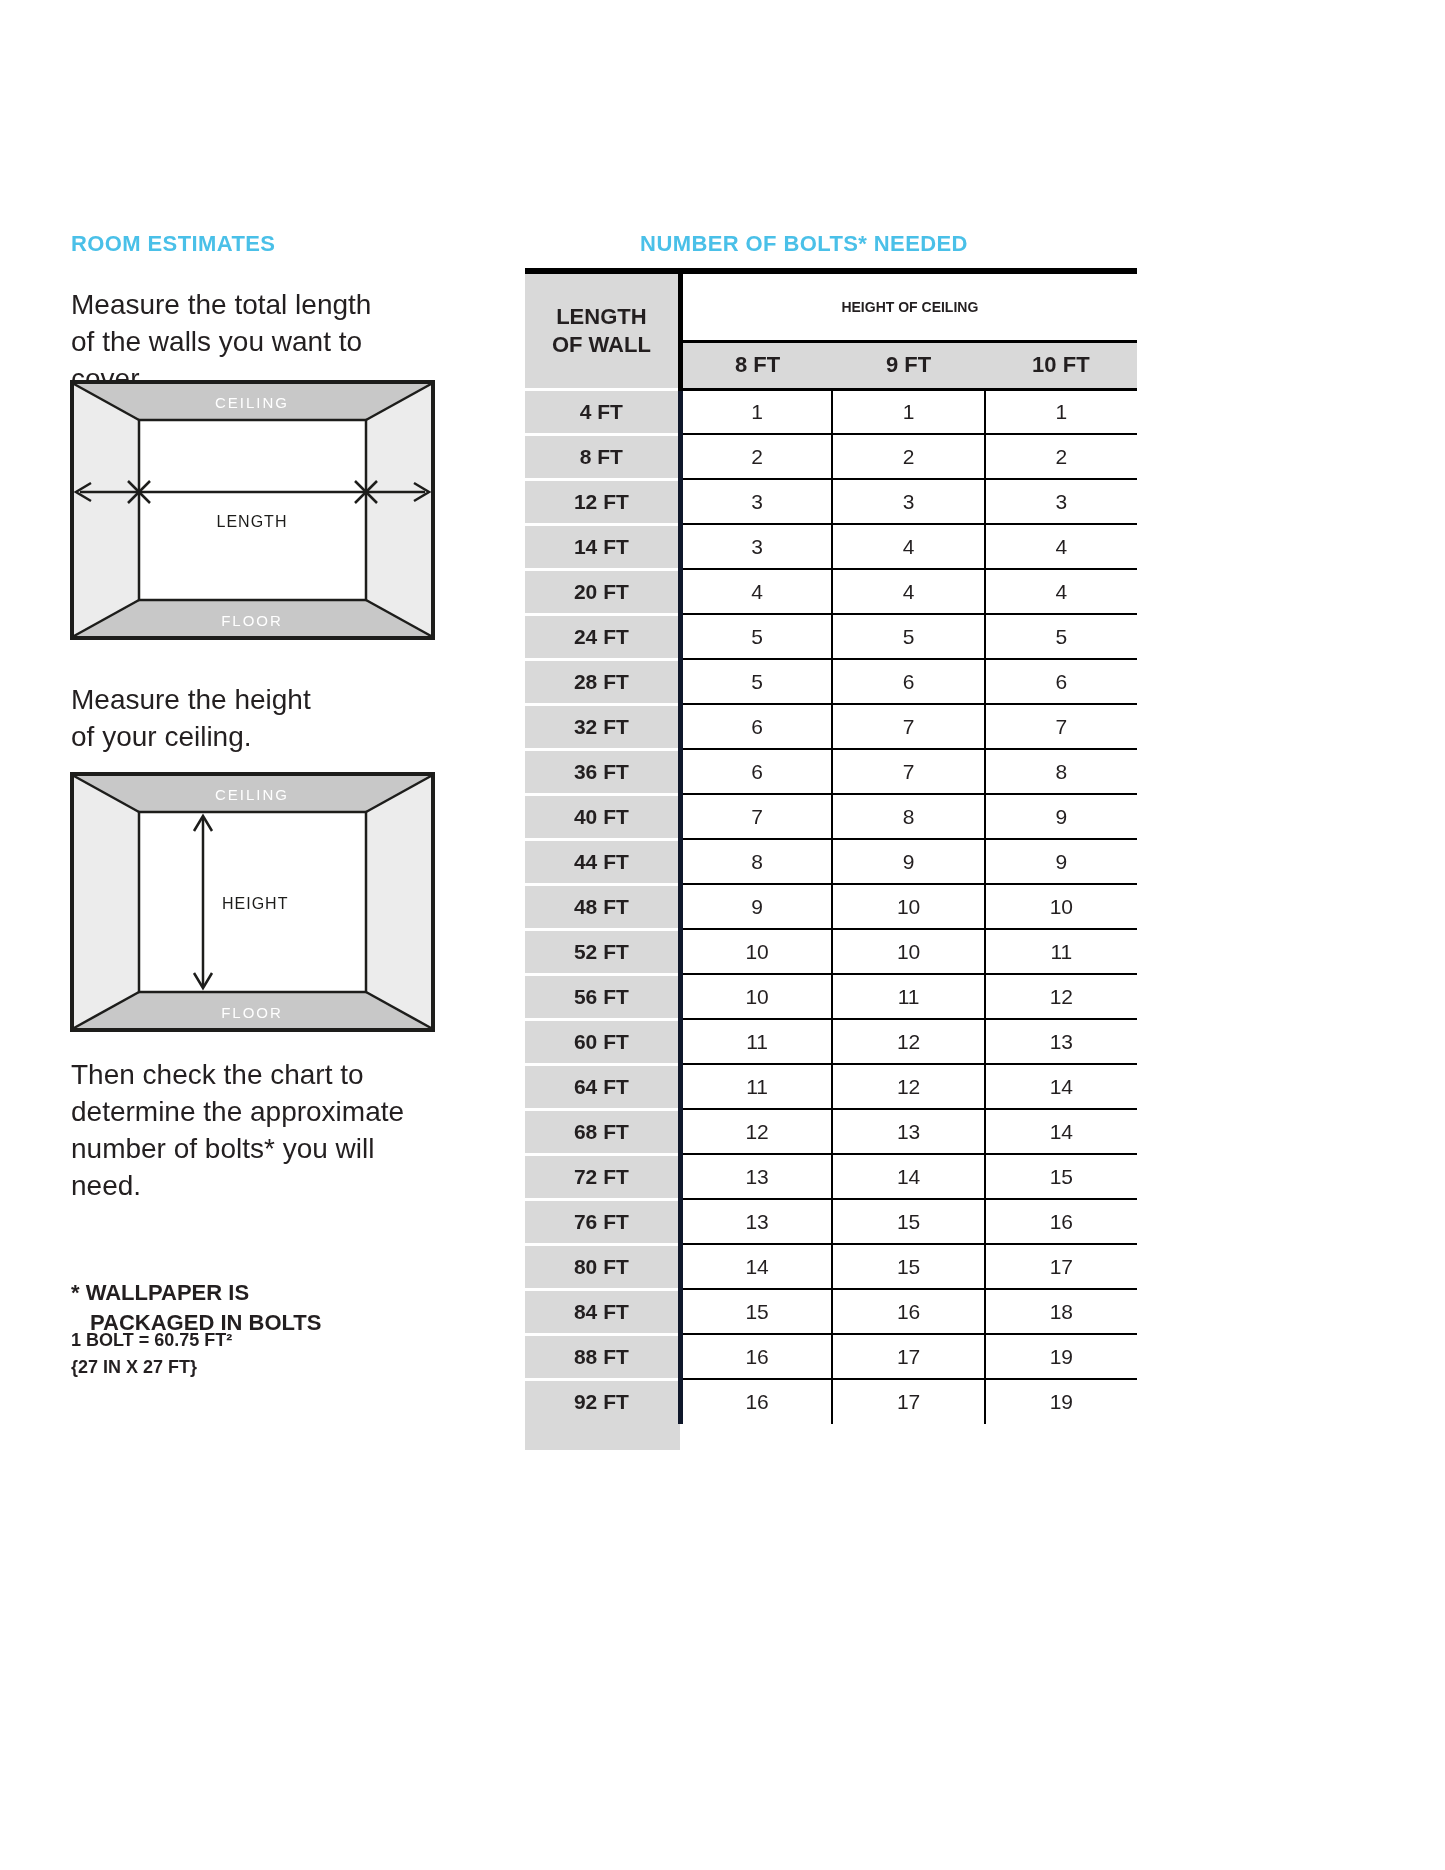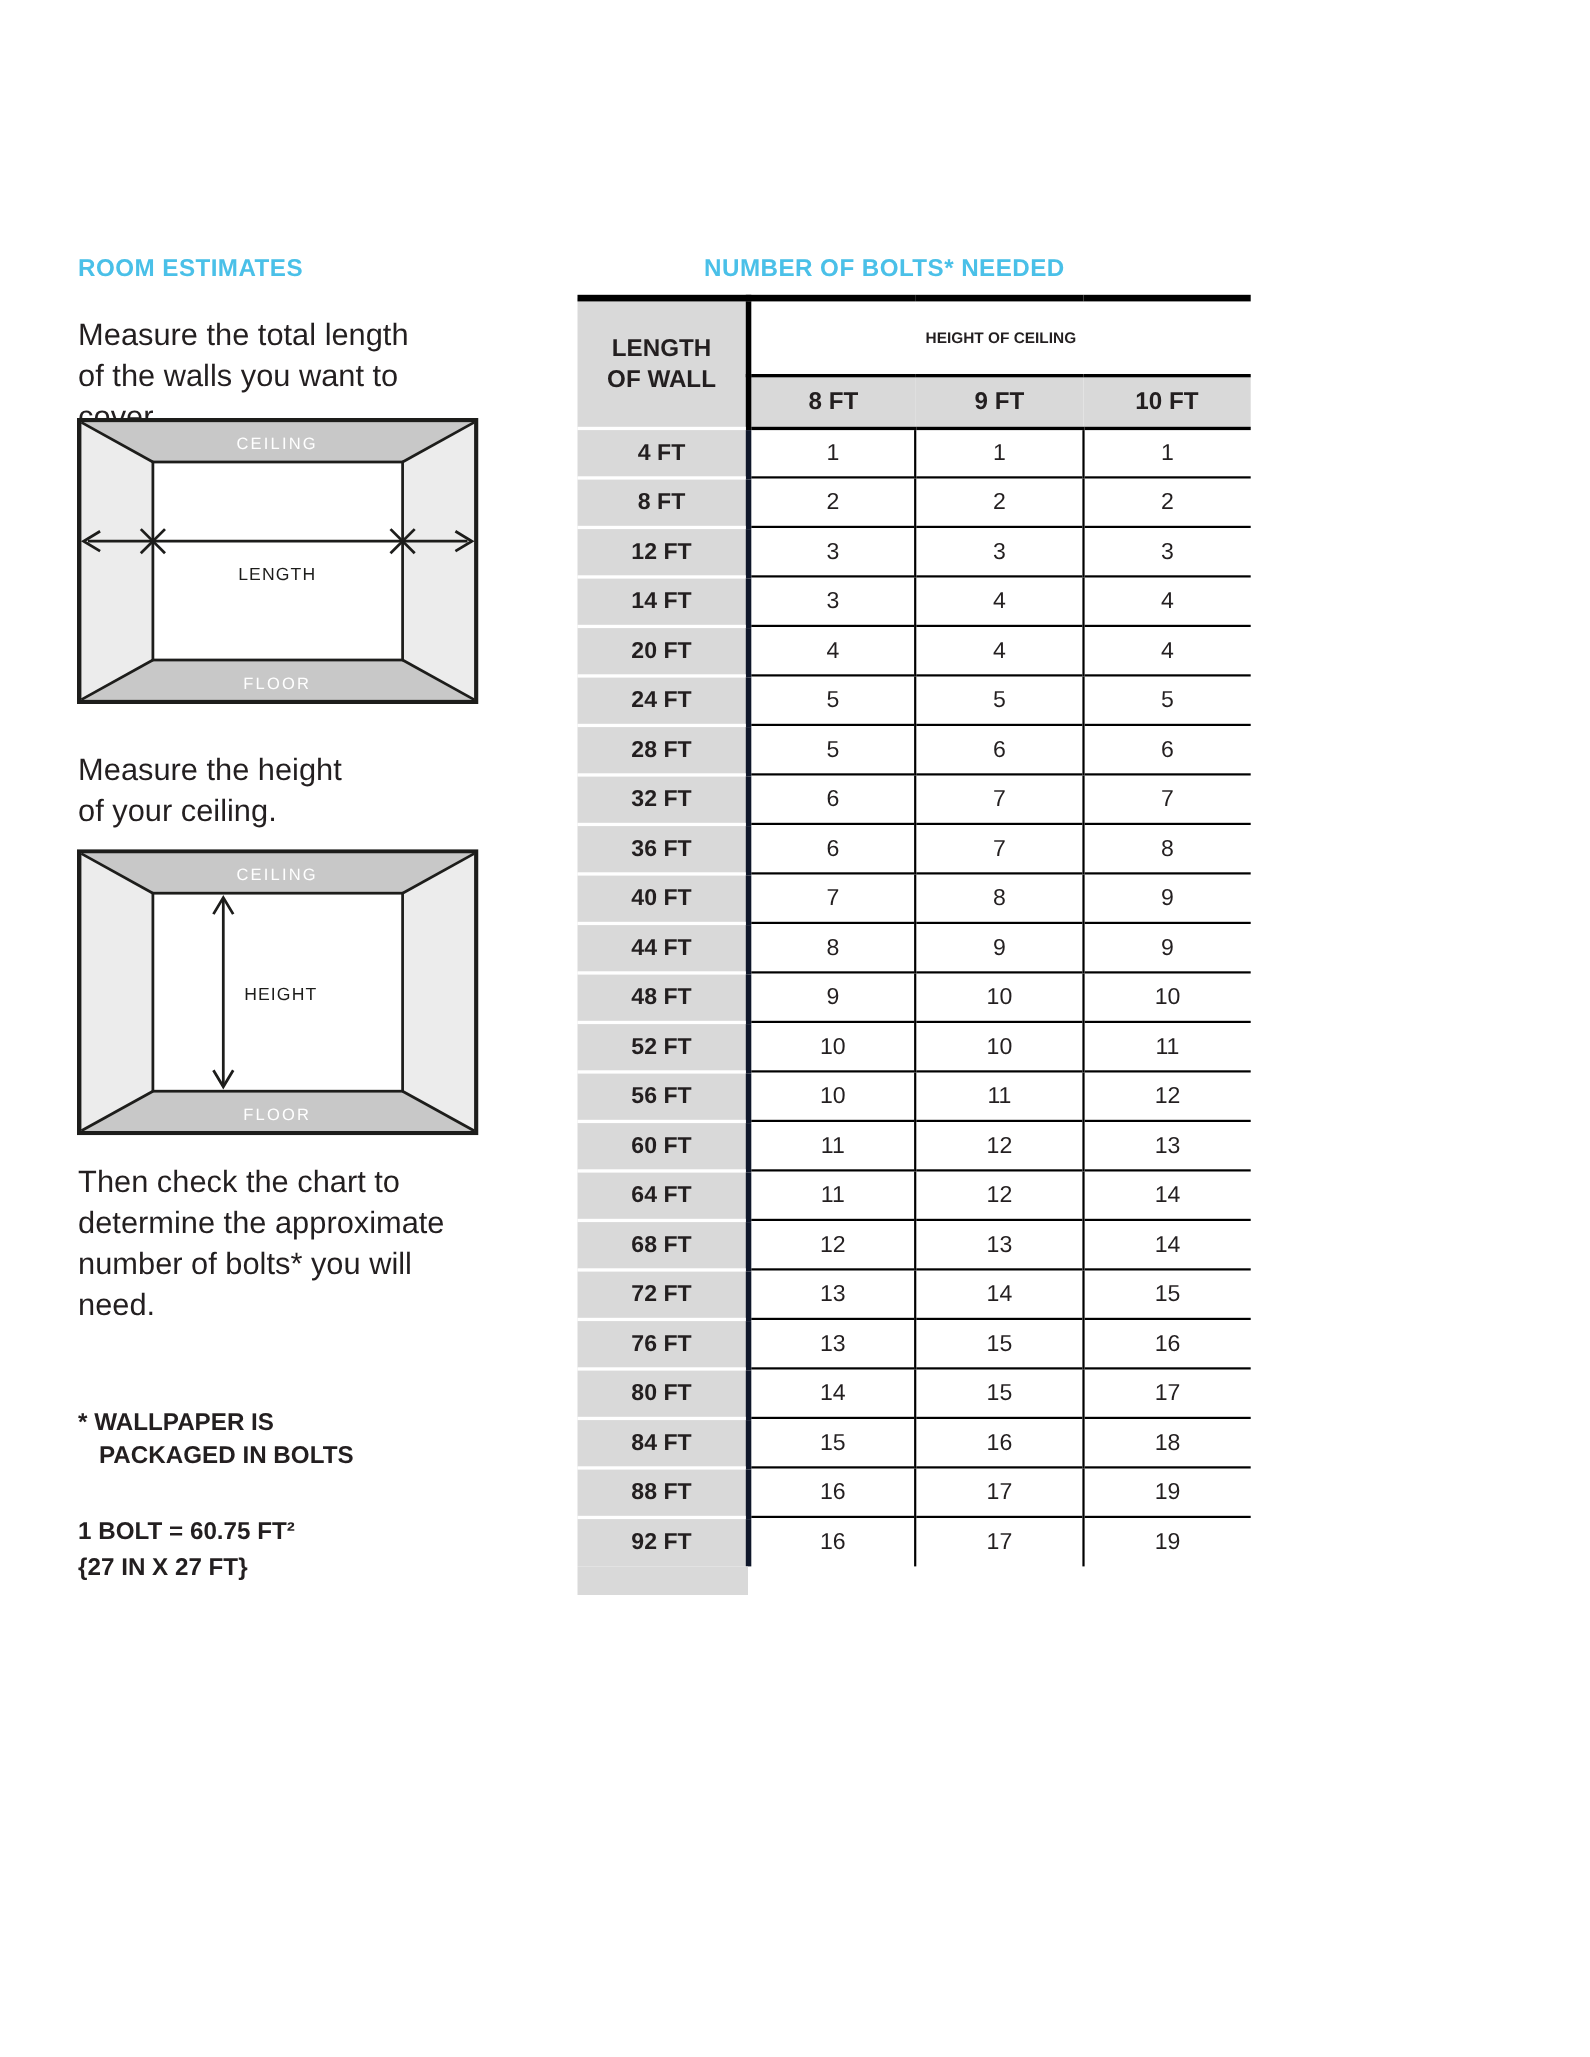--- a/index.html
+++ b/index.html
@@ -75,24 +75,23 @@
     font-size:22px;
     font-weight:700;
     line-height:1.35;
     margin-top:30px;
   }
   .footnote .line2{padding-left:19px;}
   .boltinfo{
     position:absolute;
     left:71px;
     top:1327px;
-    font-size:22px;
+    font-size:18px;
     font-weight:700;
     line-height:1.5;
-    margin-top:48px;
   }
   .table-heading{
     position:absolute;
     left:498px;
     top:231px;
     width:612px;
     text-align:center;
   }
   .table-wrap{
     position:absolute;

